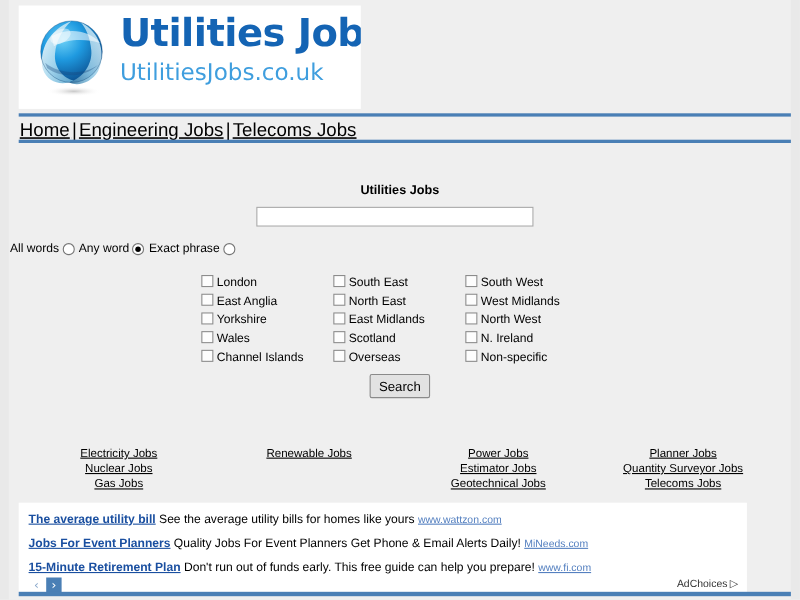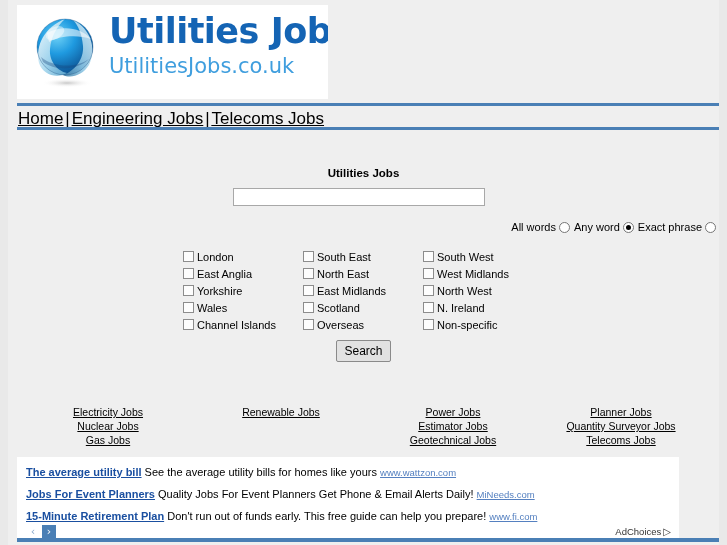--- a/index.html
+++ b/index.html
@@ -113,21 +113,21 @@
     font-size: 11px;
     padding: 0 3px;
     box-sizing: border-box;
     outline: none;
   }
   #radio-row {
     position: absolute;
     left: 0;
     top: 220px;
     width: 711px;
-    text-align: right;
+    text-align: left;
     font-size: 11px;
     white-space: nowrap;
   }
   .radio-group { display: inline-block; margin: 0 1px; }
   .radio-label { vertical-align: middle; }
   .radio {
     display: inline-block;
     width: 11px;
     height: 11px;
     border-radius: 50%;

